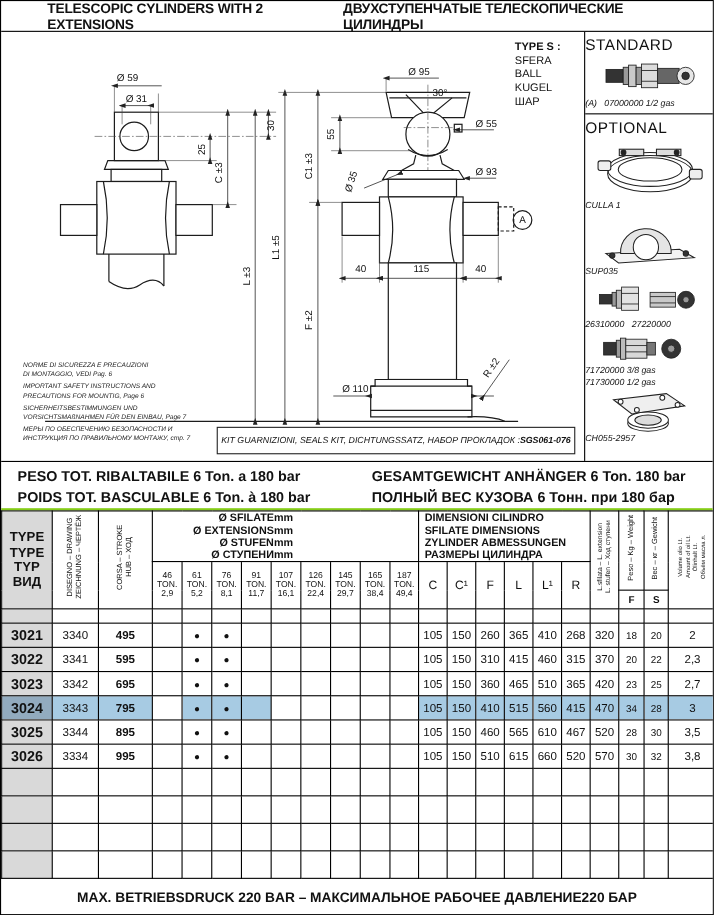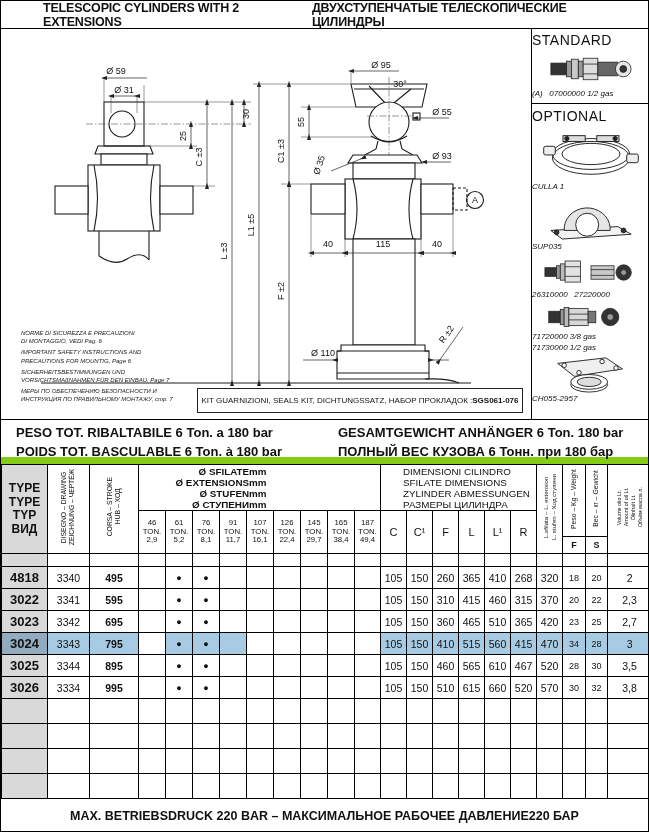--- a/index.html
+++ b/index.html
@@ -21,47 +21,47 @@
   .shape{stroke:#1c1c1c;stroke-width:1.1;fill:#fff}
   .shapen{stroke:#1c1c1c;stroke-width:1.1;fill:none}
   .dim{stroke:#222;stroke-width:0.7;fill:none}
   .ext{stroke:#444;stroke-width:0.55;fill:none}
   .cl{stroke:#444;stroke-width:0.55;fill:none;stroke-dasharray:7 2 1.5 2}
   .dl{font-size:9px;fill:#111;text-anchor:middle}
   .safety{position:absolute;left:20px;top:300px;width:185px;font-style:italic;
           font-size:6px;line-height:8.4px;font-weight:500;color:#222}
   .safety div:nth-child(2n){margin-bottom:2.5px}
   .kit{position:absolute;left:196px;top:359px;width:324px;height:23px;border:1.2px solid #222;
-       font-size:8px;display:flex;align-items:center;justify-content:center;gap:0;white-space:nowrap}
+       font-style:italic;font-size:8px;display:flex;align-items:center;justify-content:center;gap:0;white-space:nowrap}
   .kit b{font-size:8px}
   
   .panel{position:absolute;left:530px;top:0;width:118px;height:390px;border-left:1px solid #000;}
   .panel>div{position:absolute;left:0;width:100%;text-align:left}
   .ptitle{font-size:14px;letter-spacing:0.5px}
   .plabel{font-style:italic;font-size:8px;white-space:pre}
   .pdiv{border-top:1px solid #000;height:0}
   .picon{display:flex;justify-content:center}
   
-  .wband{height:44px;border-bottom:7px solid #84cc16;display:flex;font-weight:bold;
+  .wband{height:44px;border-bottom:2px solid #84cc16;display:flex;font-weight:bold;
          font-size:13px;line-height:19px;padding-top:3px;box-sizing:border-box}
   .wleft{margin-left:15px;width:322px}
   
   table{border-collapse:collapse;table-layout:fixed;width:649px;}
   th,td{border:1px solid #000;padding:0;text-align:center;vertical-align:middle;
         overflow:hidden;font-weight:normal;}
   .gray{background:var(--gray)}
   .hl{background:var(--hl)}
   .hld{background:var(--hld)}
   .typecol{font-size:12px;font-weight:bold;line-height:13.5px}
   .vt{writing-mode:vertical-rl;transform:rotate(180deg);line-height:1.25;display:inline-block;white-space:nowrap}
   .v7{font-size:6.8px} .v6{font-size:6.2px} .v7n{font-size:6.8px} .v5{font-size:5.4px;line-height:1.3}
   .extblk{vertical-align:middle}
   .extblk .exr{display:flex;font-size:9.8px;font-weight:600;padding-left:8px;line-height:11px;text-align:right}
   .extblk .exr span:first-child{width:102px}
-  .dimblk{text-align:left;font-size:9.8px;font-weight:400;line-height:11px;padding-left:22px}
+  .dimblk{text-align:left;font-size:9.8px;font-weight:700;line-height:11px;padding-left:5px}
   .extc{font-size:7.8px;line-height:8.6px}
   .dimc{font-size:11px}
   .fs{font-size:9px;font-weight:bold}
   .tip{font-size:13px;font-weight:bold}
   .dis{font-size:10.5px}
   .cor{font-size:10.5px;font-weight:bold}
   .dot{font-size:9px}
   .dimv{font-size:10.5px}
   .sm{font-size:9px}
   .vol{font-size:10.5px}
@@ -183,20 +183,27 @@
         <text x="441" y="130" class="dl">Ø 93</text>
         <text x="474" y="174" class="dl">A</text>
         <text x="327" y="218" class="dl">40</text>
         <text x="382" y="218" class="dl">115</text>
         <text x="436" y="218" class="dl">40</text>
         <text x="283" y="262" transform="rotate(-90 283 262)" class="dl">F ±2</text>
         <text x="322" y="327" class="dl">Ø 110</text>
         <text x="448" y="307" transform="rotate(-55 448 307)" class="dl">R ±2</text>
       </svg>
 
+    <div class="ts">
+      <div>TYPE S :</div>
+      <div>SFERA</div>
+      <div>BALL</div>
+      <div>KUGEL</div>
+      <div>ШАР</div>
+    </div>
 
     <div class="safety">
       <div>NORME DI SICUREZZA E PRECAUZIONI</div>
       <div>DI MONTAGGIO, VEDI Pag. 6</div>
       <div>IMPORTANT SAFETY INSTRUCTIONS AND</div>
       <div>PRECAUTIONS FOR MOUNTIG, Page 6</div>
       <div>SICHERHEITSBESTIMMUNGEN UND</div>
       <div>VORSICHTSMAßNAHMEN FÜR DEN EINBAU, Page 7</div>
       <div>МЕРЫ ПО ОБЕСПЕЧЕНИЮ БЕЗОПАСНОСТИ И</div>
       <div>ИНСТРУКЦИЯ ПО ПРАВИЛЬНОМУ МОНТАЖУ, стр. 7</div>
@@ -425,21 +432,21 @@
           <td></td>
           <td></td>
           <td></td>
           <td></td>
           <td></td>
           <td></td>
           <td></td>
           <td></td>
         </tr>
         <tr style="height:22px">
-          <td class="gray tip">4818</td>
+          <td class="gray tip">3021</td>
           <td class="dis">3340</td>
           <td class="cor">495</td>
           <td class="dot"></td>
           <td class="dot">●</td>
           <td class="dot">●</td>
           <td class="dot"></td>
           <td class="dot"></td>
           <td class="dot"></td>
           <td class="dot"></td>
           <td class="dot"></td>

